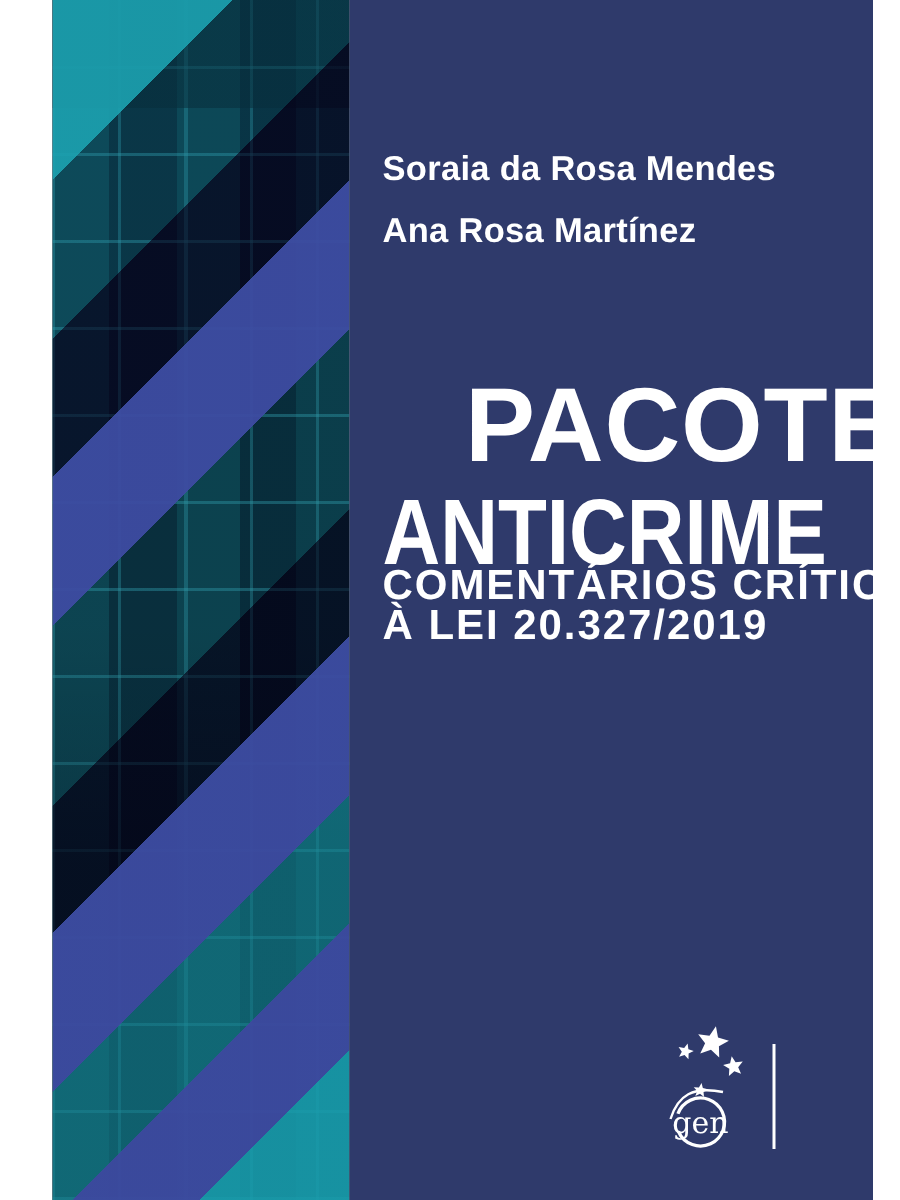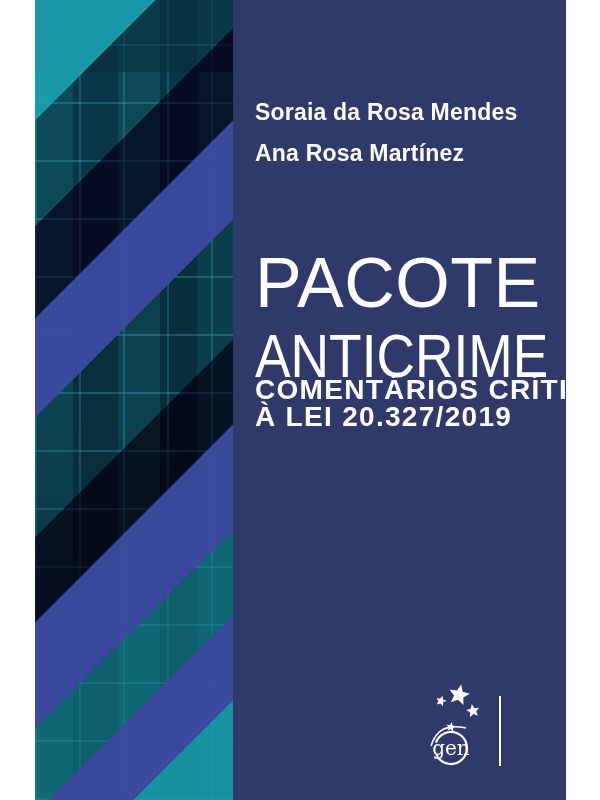--- a/index.html
+++ b/index.html
@@ -36,27 +36,27 @@
       rgba(12,85,100,0.40) 295px, rgba(12,85,100,0.40) 380px,
       rgba(4,7,28,0.70)    380px, rgba(4,7,28,0.70)    440px,
       rgba(60,75,160,0.97) 440px, rgba(60,75,160,0.97) 515px,
       rgba(22,150,165,0.60) 515px, rgba(22,150,165,0.60) 575px,
       rgba(60,75,160,0.97) 575px, rgba(60,75,160,0.97) 635px,
       rgba(25,162,178,0.88) 635px, rgba(25,162,178,0.88) 710px);
   }
   
   .panel{
     position:absolute;left:198px;top:0;width:333px;height:800px;
-    background:#2f3a6b;color:#ffffff;
+    background:#2f3a6b;color:#ffffff;padding-left:16px;
   }
   .authors{
     position:absolute;left:22px;top:92px;
     font-size:23px;font-weight:bold;line-height:41px;letter-spacing:0.2px;
   }
-  .title{position:absolute;left:22px;top:248px;font-weight:normal;}
+  .title{position:absolute;left:22px;top:248px;font-weight:bold;text-align:right;}
   .title .t1{font-size:70px;line-height:1em;letter-spacing:0.5px;white-space:nowrap;}
   .title .t2{
     font-size:62px;line-height:1em;margin-top:7px;white-space:nowrap;
     transform:scaleX(0.86);transform-origin:left top;
   }
   .subtitle{
     position:absolute;left:22px;top:376px;
     font-size:28px;font-weight:bold;line-height:27px;letter-spacing:1.3px;white-space:nowrap;
   }
   

